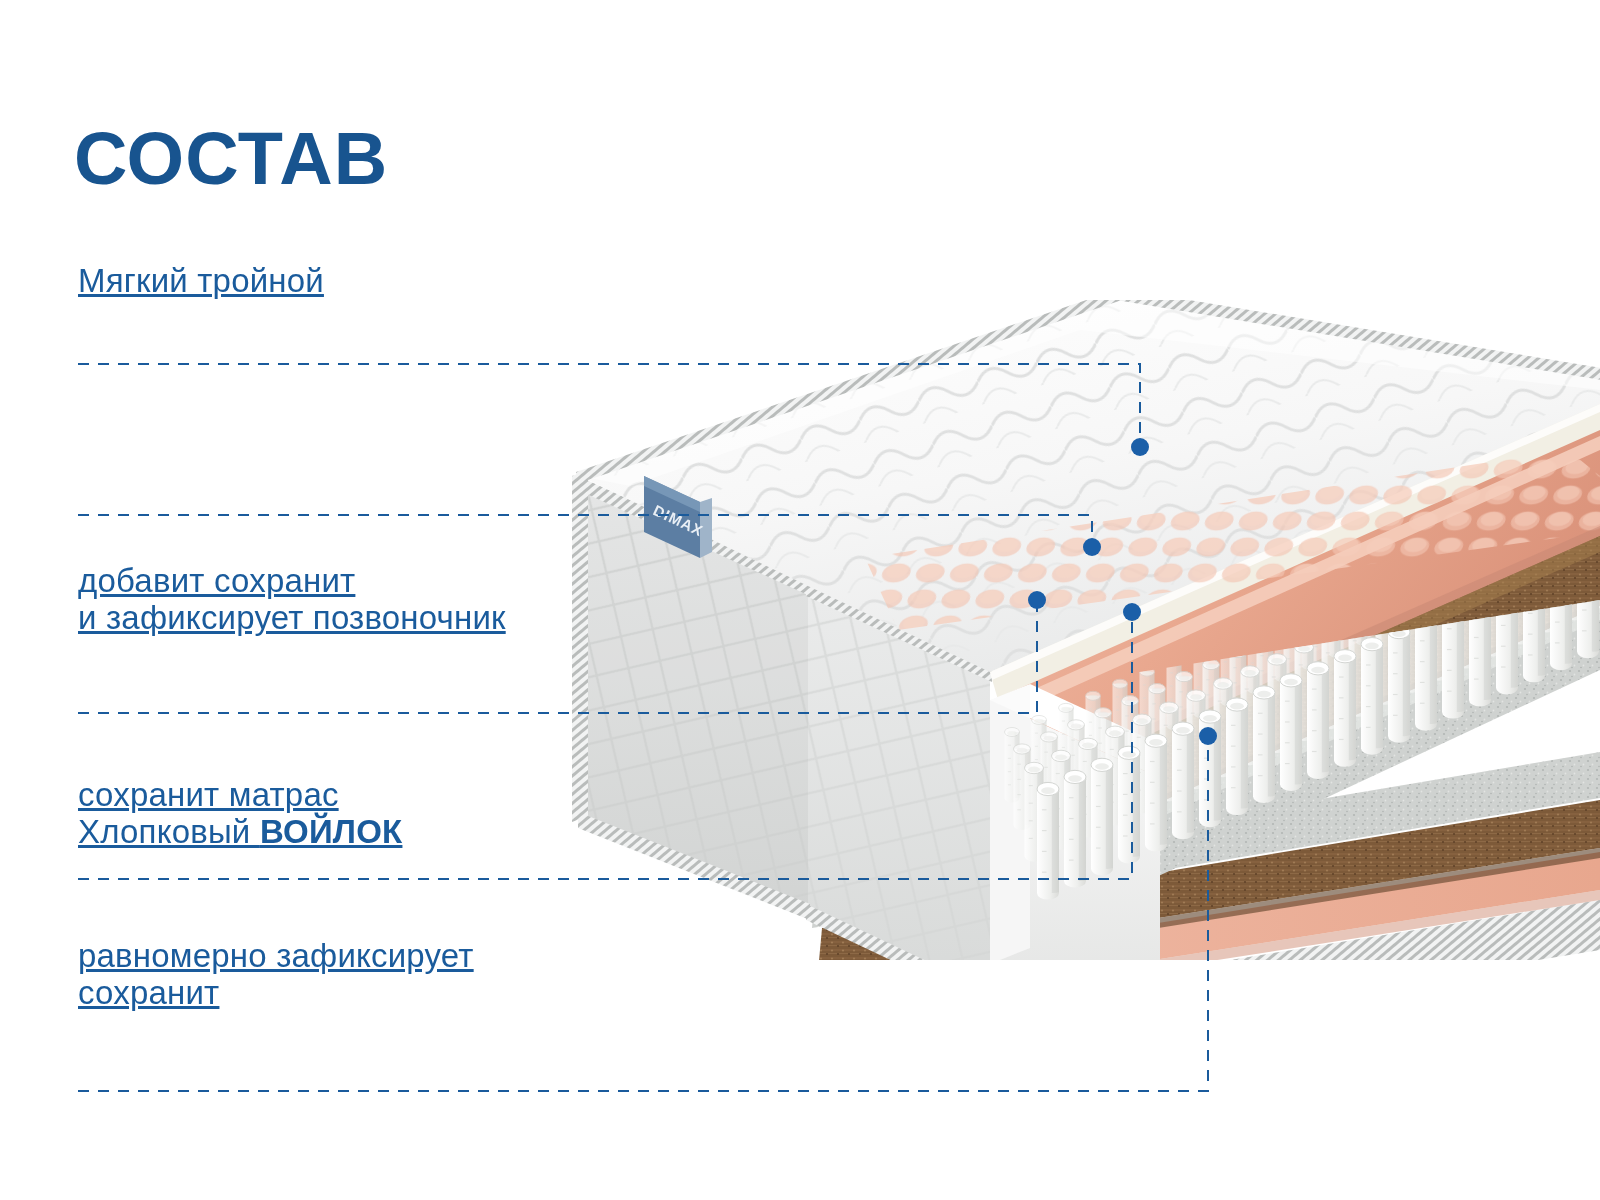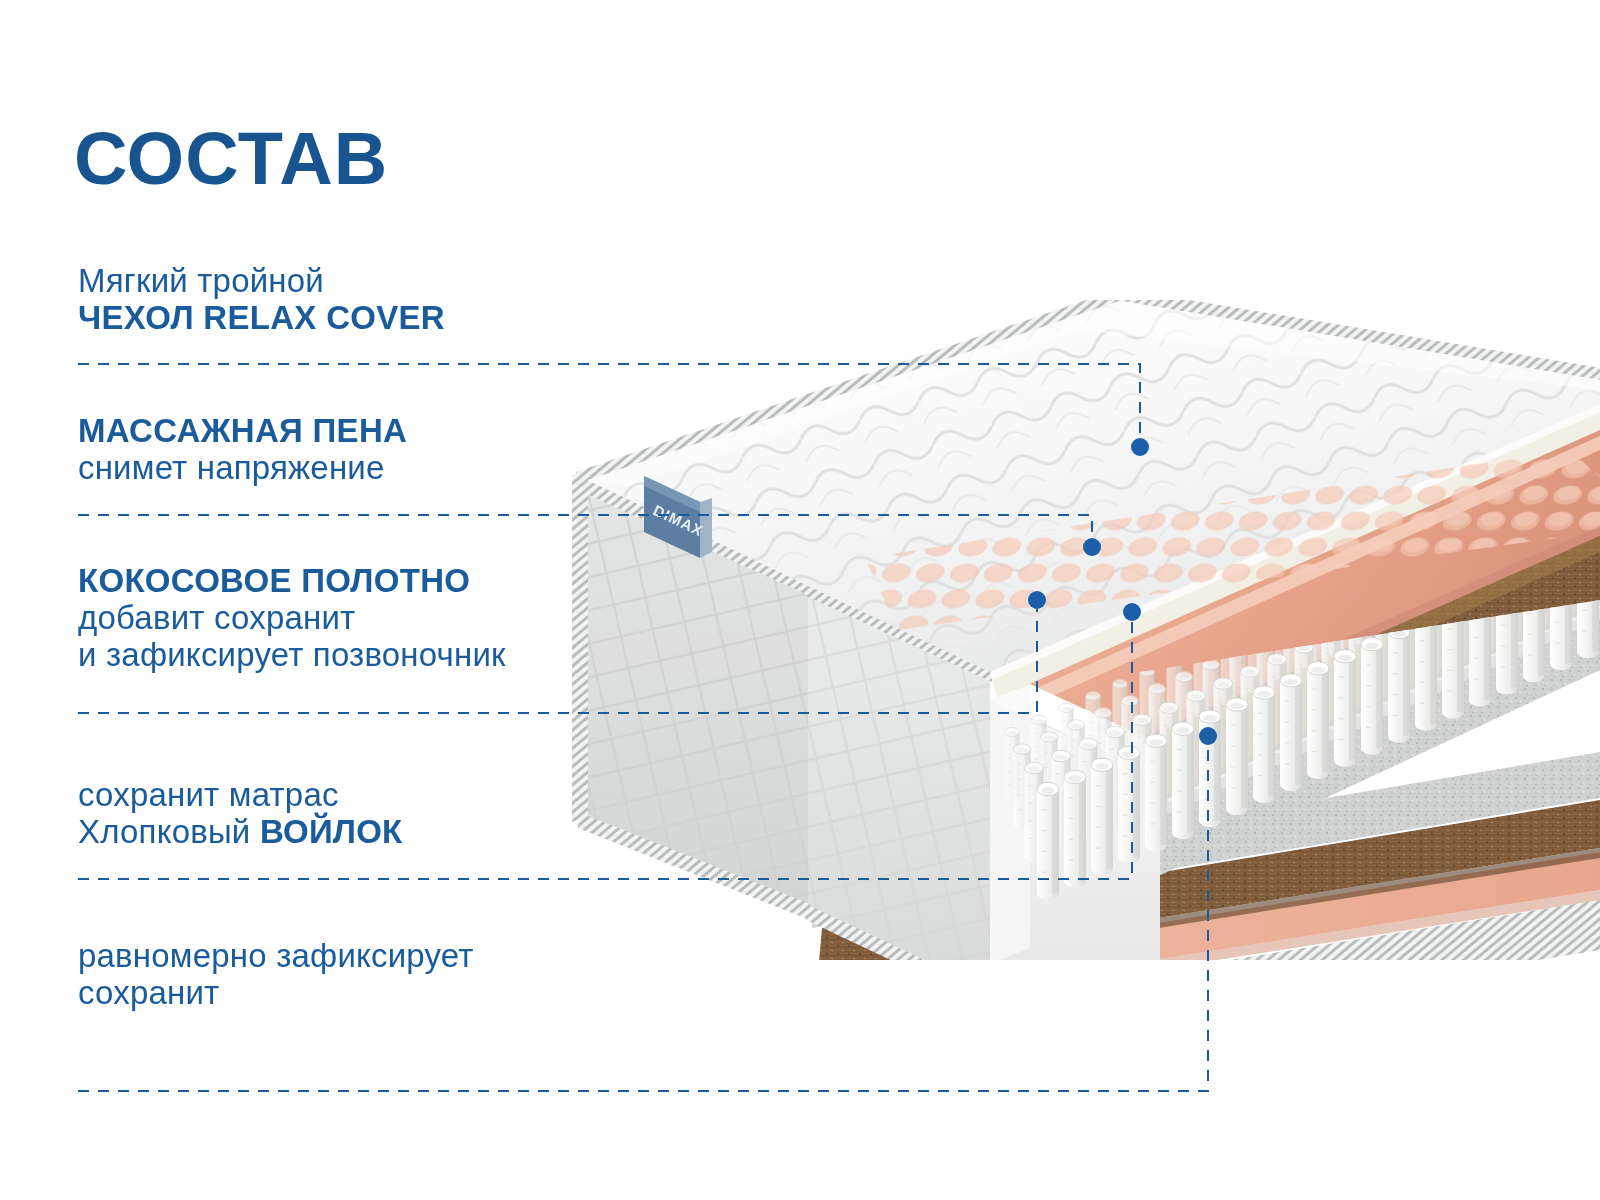--- a/index.html
+++ b/index.html
@@ -18,21 +18,21 @@
     position:absolute;left:74px;top:122px;
     font-size:74px;font-weight:bold;
     letter-spacing:1px;
     color:#18548f;
     line-height:1;
     white-space:nowrap;
   }
 
   
   .spec{position:absolute;left:78px;color:#1a5b9c;}
-  .spec .ln{display:block;white-space:nowrap;line-height:1.12;}
+  .spec .ln{display:block;white-space:nowrap;line-height:1.12;text-decoration:underline;}
   .ln.light{font-weight:400;font-size:33px;letter-spacing:.2px;}
   .ln.bold{font-weight:bold;font-size:33px;letter-spacing:.3px;}
   .ln.mix{font-weight:400;font-size:33px;letter-spacing:.2px;}
   .ln.mix b{font-weight:bold;}
 
   
   #leaders{position:absolute;left:0;top:0;width:1600px;height:1200px;pointer-events:none;}
 
   
   #mattress{position:absolute;left:560px;top:300px;width:1040px;height:660px;}
@@ -951,30 +951,24 @@
 
     <path d="M78 879 H1132 V616" fill="none" stroke="#1a5b9c" stroke-width="2" stroke-dasharray="11 9"></path>
     <circle cx="1132" cy="612" r="9" fill="#1b5fa8"></circle>
 
     <path d="M78 1091 H1208 V741" fill="none" stroke="#1a5b9c" stroke-width="2" stroke-dasharray="11 9"></path>
     <circle cx="1208" cy="736" r="9" fill="#1b5fa8"></circle>
   </svg>
 
   <div class="spec" style="top:263px">
     <span class="ln light">Мягкий тройной</span>
-    <span class="ln bold">ЧЕХОЛ RELAX COVER</span>
   </div>
 
-  <div class="spec" style="top:413px">
-    <span class="ln bold">МАССАЖНАЯ ПЕНА</span>
-    <span class="ln light">снимет напряжение</span>
-  </div>
 
   <div class="spec" style="top:563px">
-    <span class="ln bold">КОКОСОВОЕ ПОЛОТНО</span>
     <span class="ln light">добавит сохранит</span>
     <span class="ln light">и зафиксирует позвоночник</span>
   </div>
 
   <div class="spec" style="top:777px">
     <span class="ln light">сохранит матрас</span>
     <span class="ln mix"><span>Хлопковый </span><b>ВОЙЛОК</b></span>
   </div>
 
   <div class="spec" style="top:938px">

